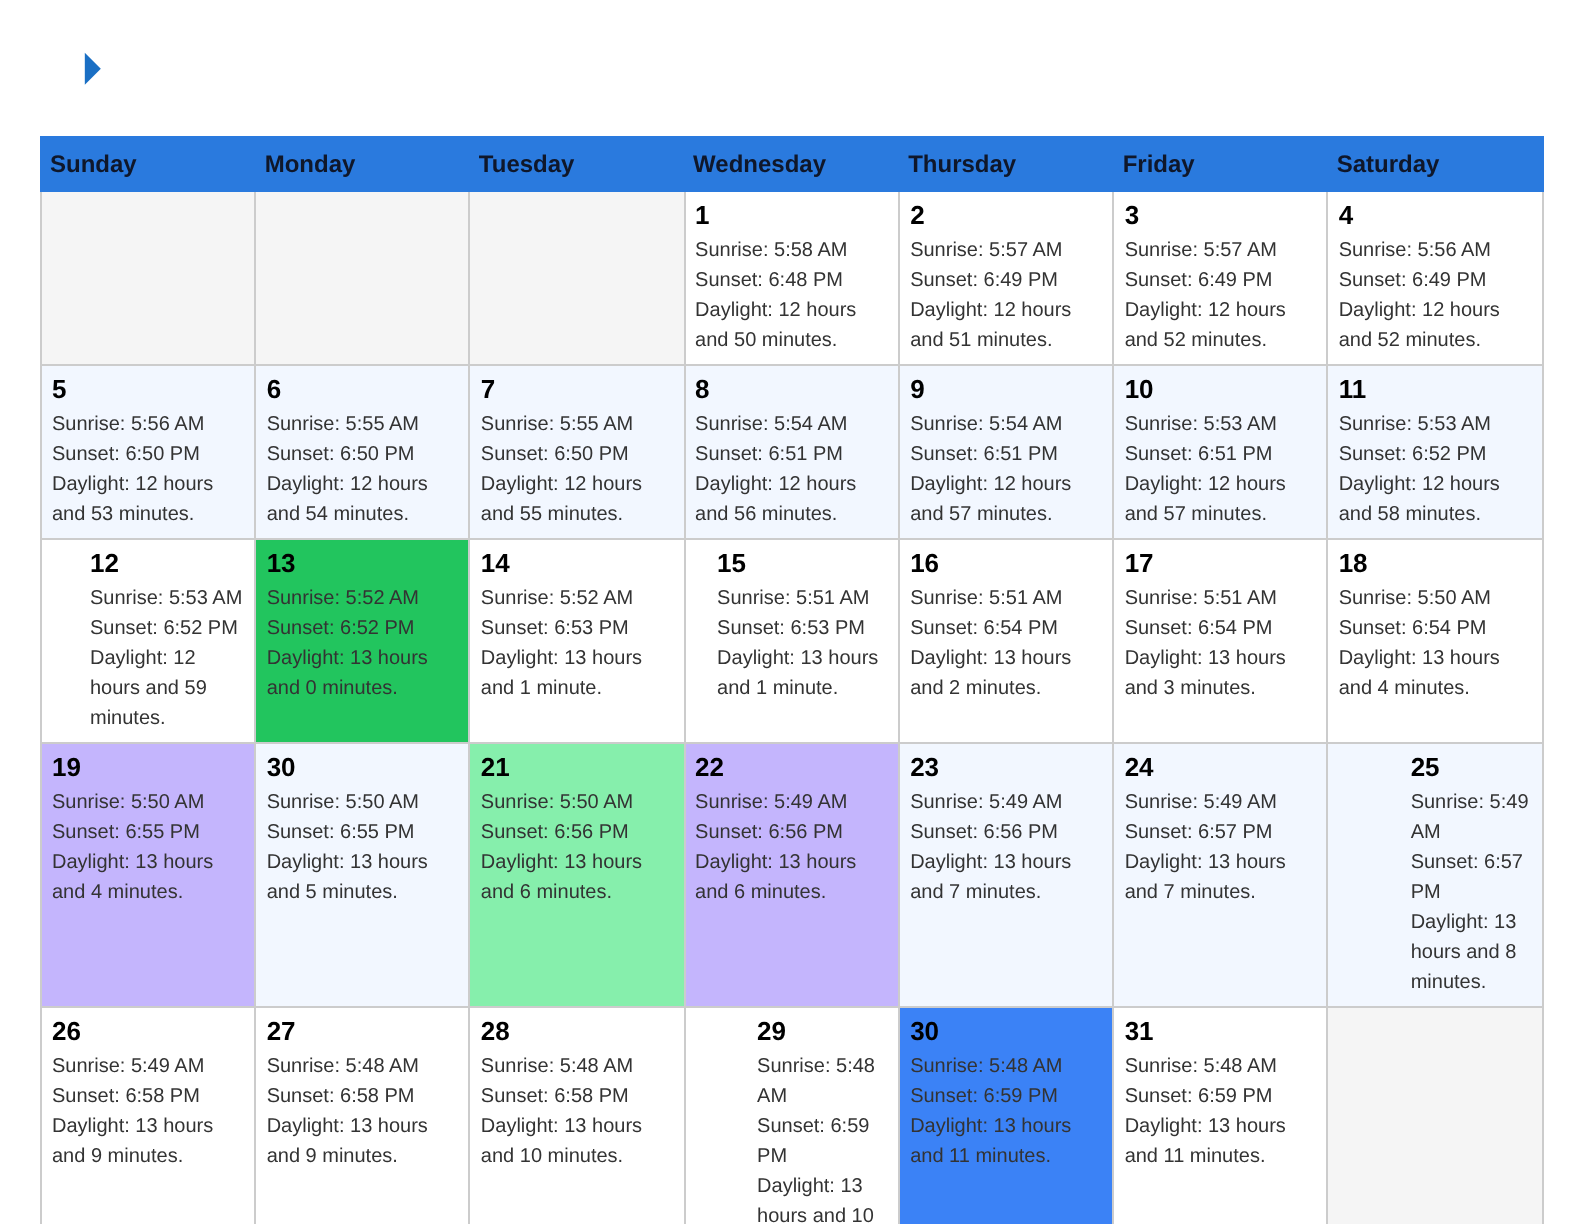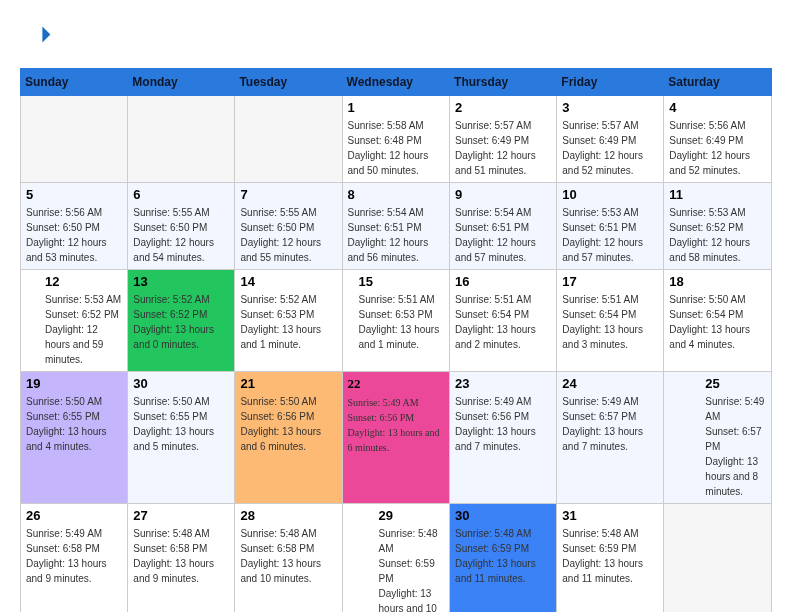--- a/index.html
+++ b/index.html
@@ -201,25 +201,25 @@
       </tr>
       <tr>
         <td style="background: #c4b5fd; margin-left: 22px;">
           <span class="day-number">19</span>
           <div class="day-info">Sunrise: 5:50 AM<br>Sunset: 6:55 PM<br>Daylight: 13 hours and 4 minutes.</div>
         </td>
         <td style="background: rgb(242, 247, 255);">
           <span class="day-number">30</span>
           <div class="day-info">Sunrise: 5:50 AM<br>Sunset: 6:55 PM<br>Daylight: 13 hours and 5 minutes.</div>
         </td>
-        <td style="background: #fdba74;">
+        <td style="background: #86efac;">
           <span class="day-number">21</span>
           <div class="day-info">Sunrise: 5:50 AM<br>Sunset: 6:56 PM<br>Daylight: 13 hours and 6 minutes.</div>
         </td>
-        <td style="background: #ec4899; font-family: Liberation Serif, serif;">
+        <td style="background: #c4b5fd;">
           <span class="day-number">22</span>
           <div class="day-info">Sunrise: 5:49 AM<br>Sunset: 6:56 PM<br>Daylight: 13 hours and 6 minutes.</div>
         </td>
         <td style="background: rgb(242, 247, 255);">
           <span class="day-number">23</span>
           <div class="day-info">Sunrise: 5:49 AM<br>Sunset: 6:56 PM<br>Daylight: 13 hours and 7 minutes.</div>
         </td>
         <td style="background: rgb(242, 247, 255);">
           <span class="day-number">24</span>
           <div class="day-info">Sunrise: 5:49 AM<br>Sunset: 6:57 PM<br>Daylight: 13 hours and 7 minutes.</div>

